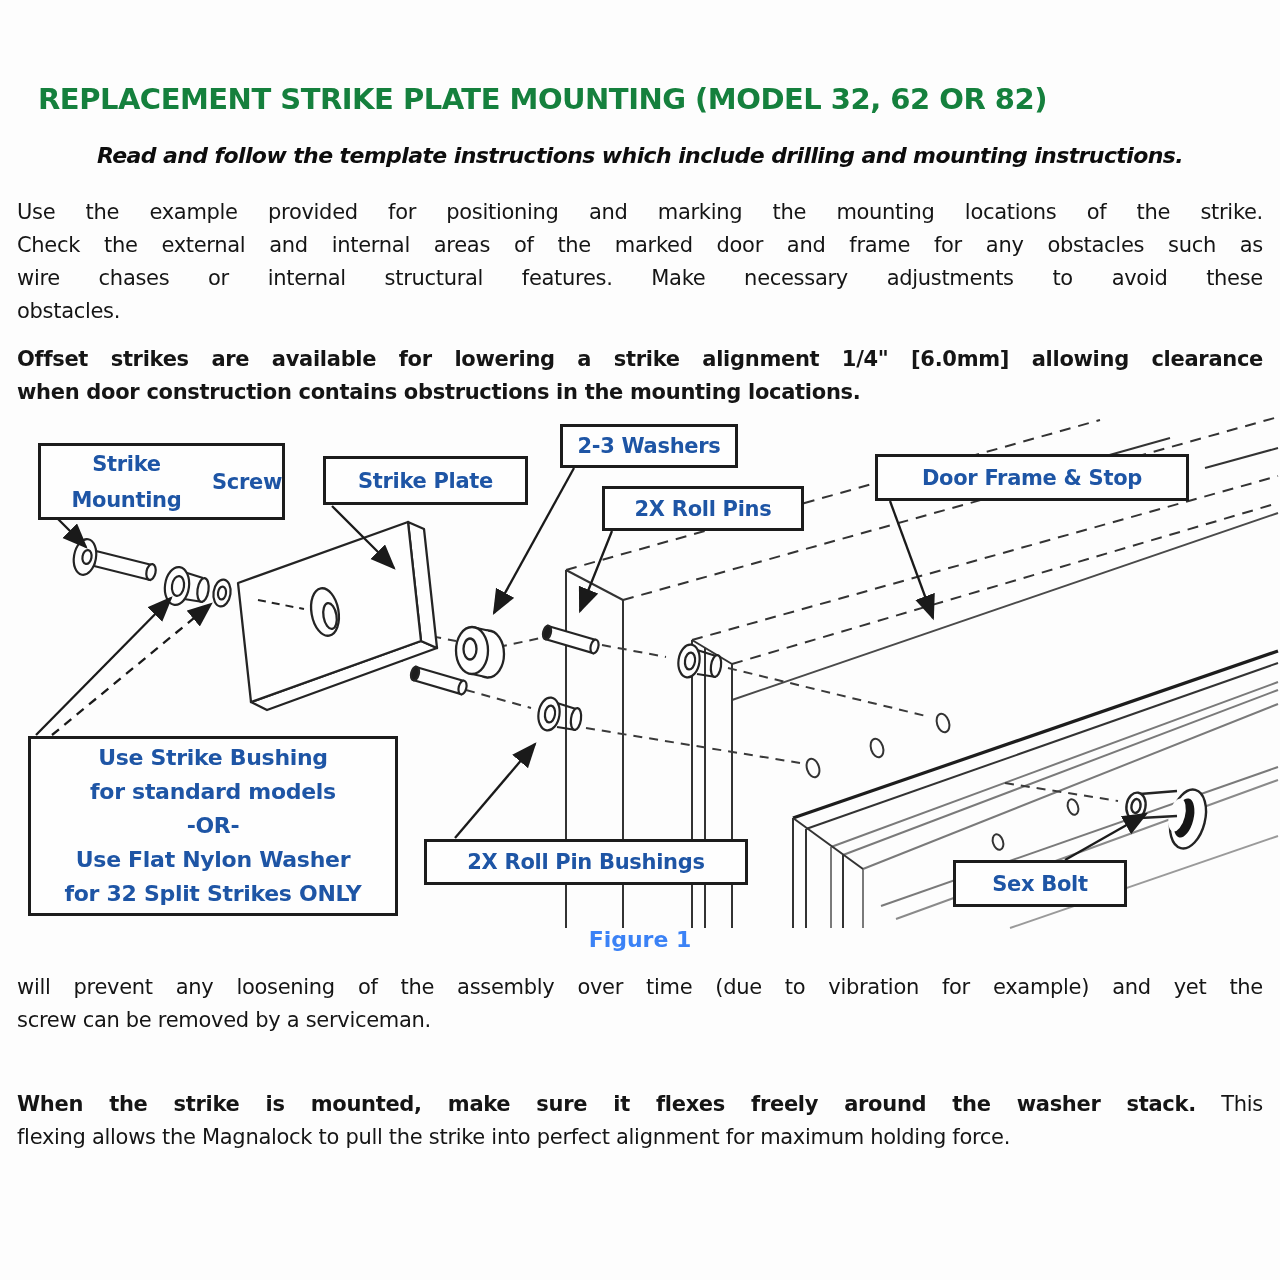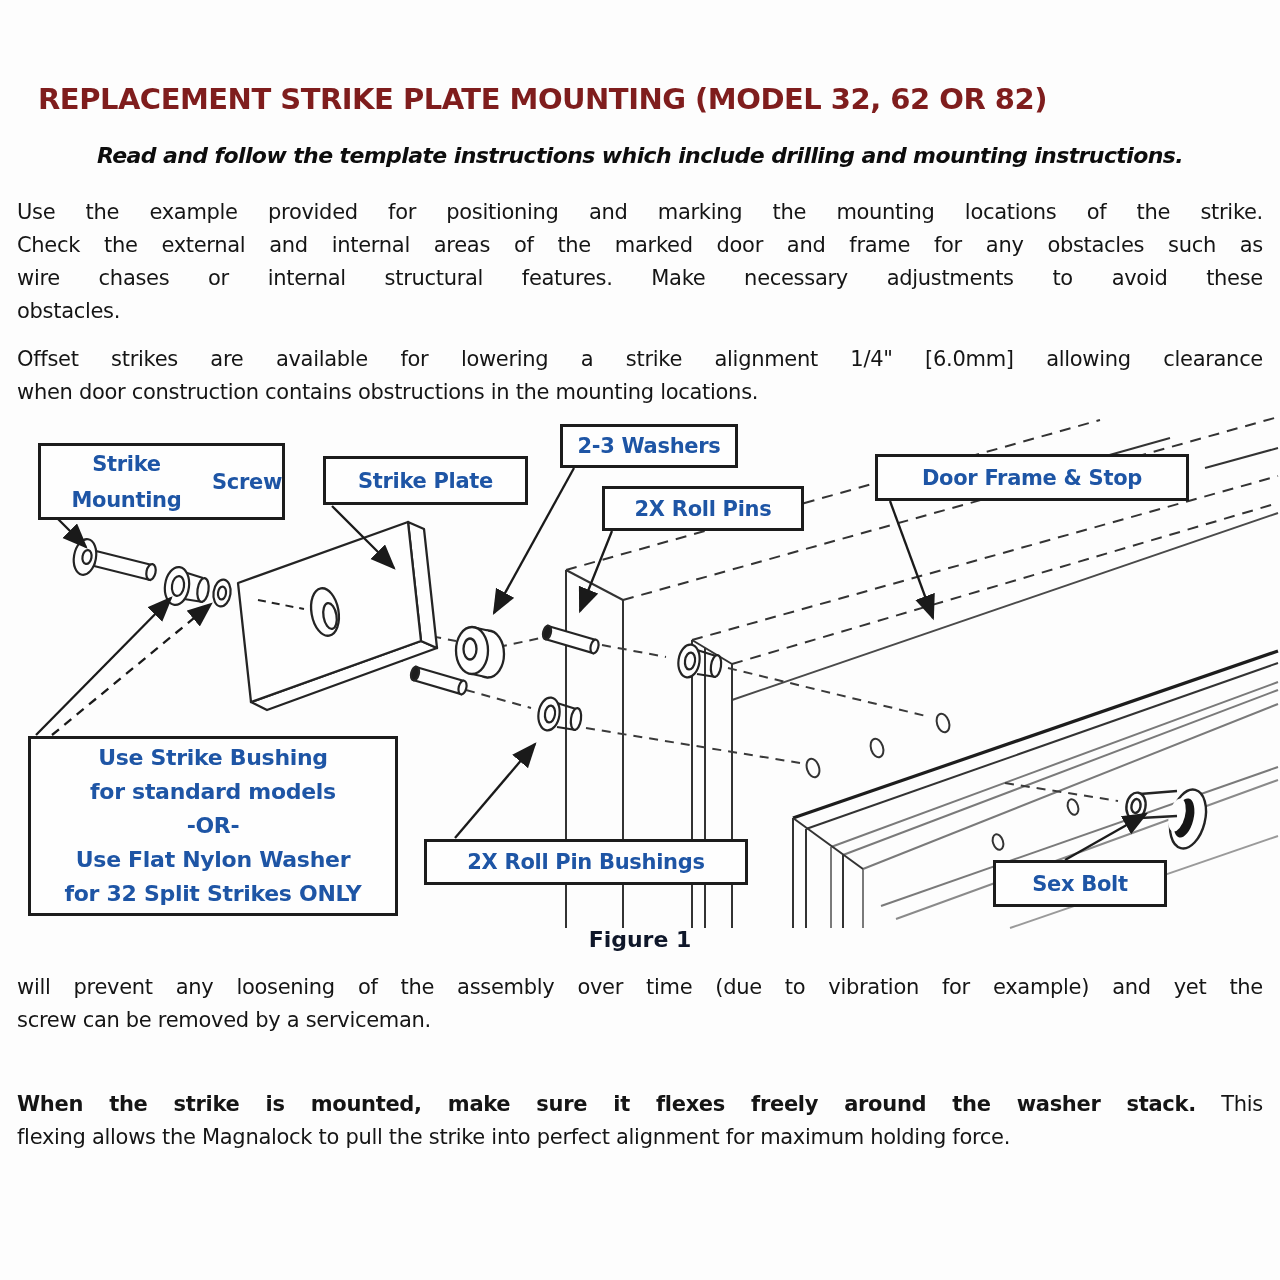--- a/index.html
+++ b/index.html
@@ -5,56 +5,56 @@
   html,body{margin:0;padding:0;}
   body{
     width:1280px;height:1280px;background:#fdfdfd;position:relative;
     font-family:"DejaVu Sans","Liberation Sans",sans-serif;color:#141414;
     overflow:hidden;
   }
   .abs{position:absolute;}
   
   .doc-title{
     left:0;top:82px;width:1085px;text-align:center;
-    font-size:29px;font-weight:bold;letter-spacing:-0.5px;color:#7f1d1d;
+    font-size:29px;font-weight:bold;letter-spacing:-0.5px;color:#15803d;
   }
   .doc-subtitle{
     left:0;top:143px;width:1280px;text-align:center;
     font-size:22px;font-weight:bold;font-style:italic;letter-spacing:-0.6px;color:#0d0d0d;
   }
   .para{left:17px;width:1246px;font-size:21px;letter-spacing:-0.3px;color:#151515;}
   .para .line{line-height:33px;text-align:justify;text-align-last:justify;white-space:normal;}
   .para .line.last{text-align-last:left;}
   .para .b{font-weight:bold;}
   #para1{top:196px;}
-  #para2{top:343px;}
+  #para2{top:343px;font-weight:bold;}
   #para3{top:971px;}
   #para4{top:1088px;}
   .fig-caption{
     left:0;top:927px;width:1280px;text-align:center;
-    font-size:22px;font-weight:bold;color:#0f172a;
+    font-size:22px;font-weight:bold;color:#3b82f6;
   }
   
   .callout{
     position:absolute;background:#fefefe;border:3px solid #1c1c1c;
     color:var(--accent,#1e55a5);font-weight:bold;font-size:21px;letter-spacing:-0.3px;
     display:flex;align-items:center;justify-content:center;text-align:center;
     box-sizing:border-box;z-index:5;
   }
   .callout .line{line-height:34px;}
   #box-sms{left:38px;top:443px;width:247px;height:77px;flex-direction:row;}
   #box-sms .line{line-height:36px;}
   #box-plate{left:323px;top:456px;width:205px;height:49px;}
   #box-washers{left:560px;top:424px;width:178px;height:44px;}
   #box-rollpins{left:602px;top:486px;width:202px;height:45px;}
   #box-doorframe{left:875px;top:454px;width:314px;height:47px;}
   #box-bushing{left:28px;top:736px;width:370px;height:180px;flex-direction:column;font-size:22px;}
   #box-bushing .line{line-height:34px;}
   #box-rpbushings{left:424px;top:839px;width:324px;height:46px;}
-  #box-sexbolt{left:953px;top:860px;width:174px;height:47px;margin-left:40px;}
+  #box-sexbolt{left:953px;top:860px;width:174px;height:47px;}
 </style>
 </head>
 <body style="--accent: #1e55a5; background: rgb(253, 253, 253);">
 
 <div class="abs doc-title">REPLACEMENT STRIKE PLATE MOUNTING (MODEL 32, 62 OR 82)</div>
 <div class="abs doc-subtitle">Read and follow the template instructions which include drilling and mounting instructions.</div>
 
 <div id="para1" class="abs para">
     <div class="line">Use the example provided for positioning and marking the mounting locations of the strike.</div>
     <div class="line">Check the external and internal areas of the marked door and frame for any obstacles such as</div>

